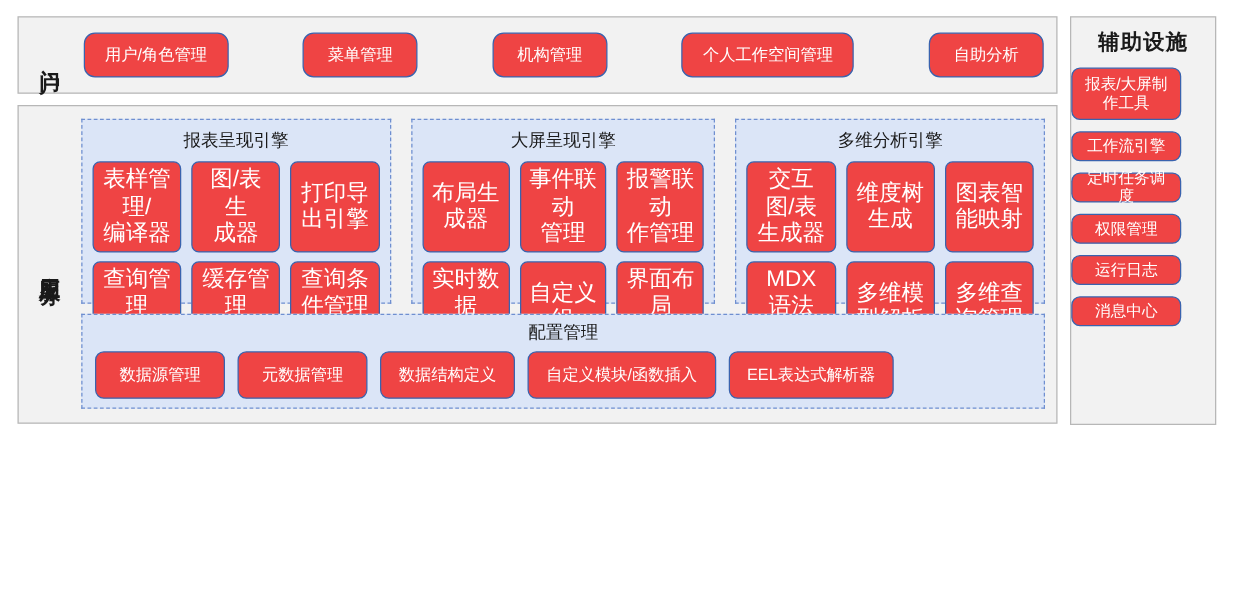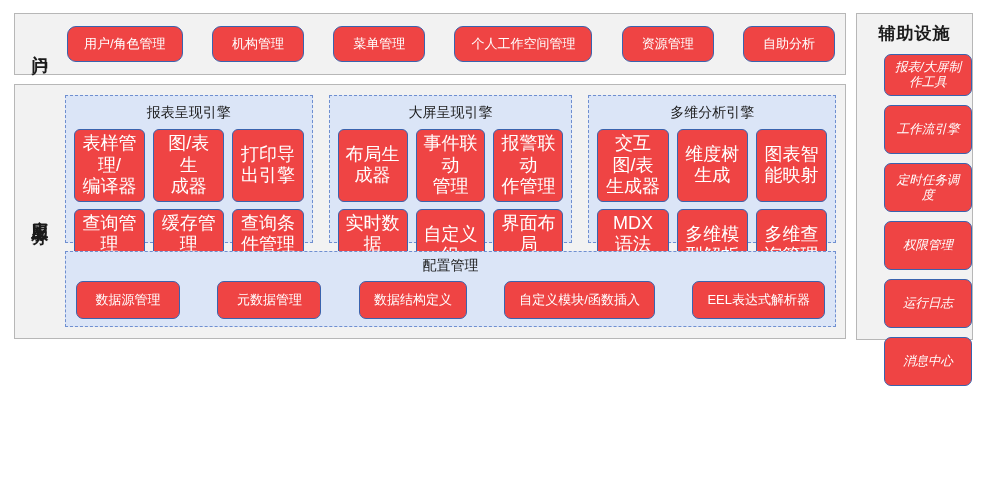--- a/index.html
+++ b/index.html
@@ -165,21 +165,21 @@
     height: 76px;
     flex-direction: column;
     padding: 3px 10px 7px;
   }
   #panel-config .panel-title {
     margin: 2px 0 5px;
   }
   .config-row {
     display: flex;
     flex-direction: row;
-    justify-content: space-between;
+    justify-content: flex-start;
     align-items: center;
     width: 100%;
     gap: 10px;
     flex: 1 1 auto;
   }
   .config-row .btn {
     height: 38px;
     border-radius: 7px;
     font-size: 13px;
     padding: 0 14px;
@@ -229,28 +229,27 @@
     font-weight: bold;
     color: #1a1a1a;
     letter-spacing: 1px;
     margin-bottom: 9px;
   }
   #aux-list {
     display: flex;
     flex-direction: column;
     gap: 9px;
     width: 100%;
-    align-items: flex-end;
+    align-items: flex-start;
     flex: 1 1 auto;
     justify-content: flex-start;
-    font-style: italic;
   }
   #aux-list .btn {
     width: 88px;
-    height: 49px;
+    height: 24px;
     border-radius: 7px;
     font-size: 12.5px;
     flex: 0 0 auto;
   }
   #aux-list .btn.tall {
     height: 42px;
   }
 </style>
 </head>
 <body>
@@ -258,24 +257,23 @@
 <div id="page">
 
   <div class="left-col">
 
     <div class="section" id="portal-section">
       <div class="sec-label">
         <span class="vtext">门户</span>
       </div>
       <div class="sec-body">
         <div class="btn">用户/角色管理</div>
+        <div class="btn">菜单管理</div>
         <div class="btn">机构管理</div>
-        <div class="btn">菜单管理</div>
         <div class="btn">个人工作空间管理</div>
-        <div class="btn">资源管理</div>
         <div class="btn">自助分析</div>
       </div>
     </div>
 
     <div class="section" id="appsvc-section">
       <div class="sec-label two-col">
         <span class="vtext">应用服务</span>
       </div>
       <div class="sec-body">
 

